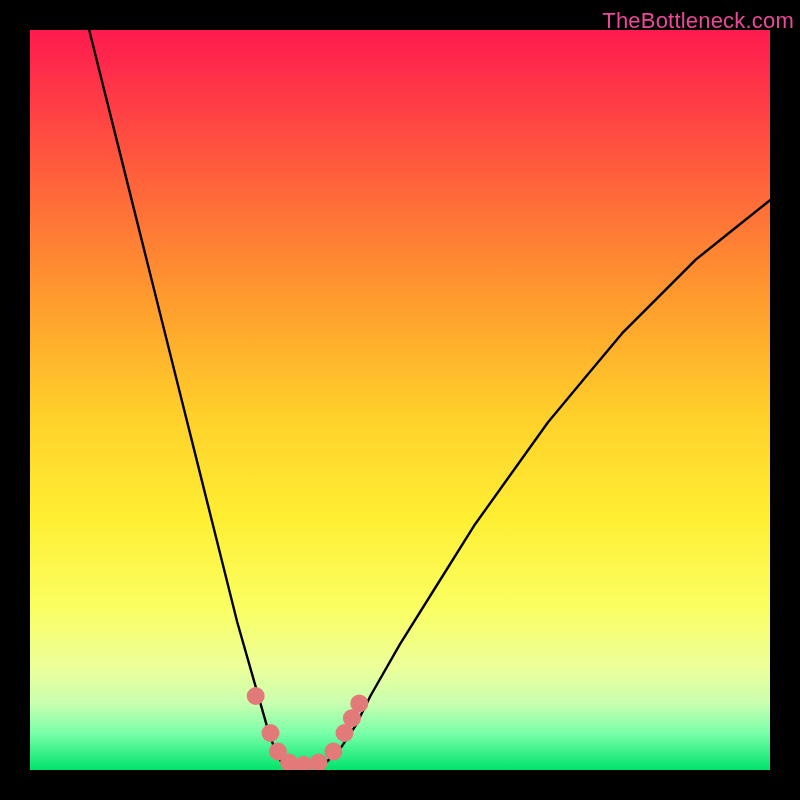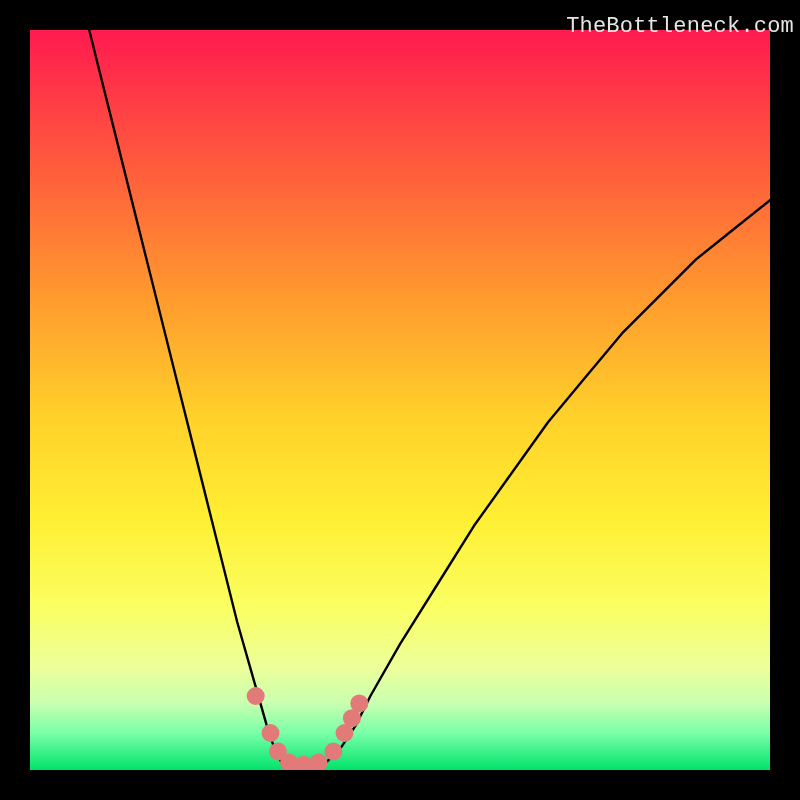--- a/index.html
+++ b/index.html
@@ -29,28 +29,27 @@
       #ffef33 66%,
       #faff62 78%,
       #edff9a 86%,
       #c9ffb0 91%,
       #7affa8 95%,
       #00e36b 100%
     );
   }
   .watermark {
     position: absolute;
-    top: 14px;
+    top: 8px;
     right: 6px;
-    color: #e5e5e5;
+    color: #ec4899;
     font-size: 22px;
     font-weight: 500;
     letter-spacing: 0.2px;
     pointer-events: none;
-    font-family: Liberation Mono, monospace;
   }
   svg {
     position: absolute;
     left: 0;
     top: 0;
   }
 </style>
 </head>
 <body>
 

